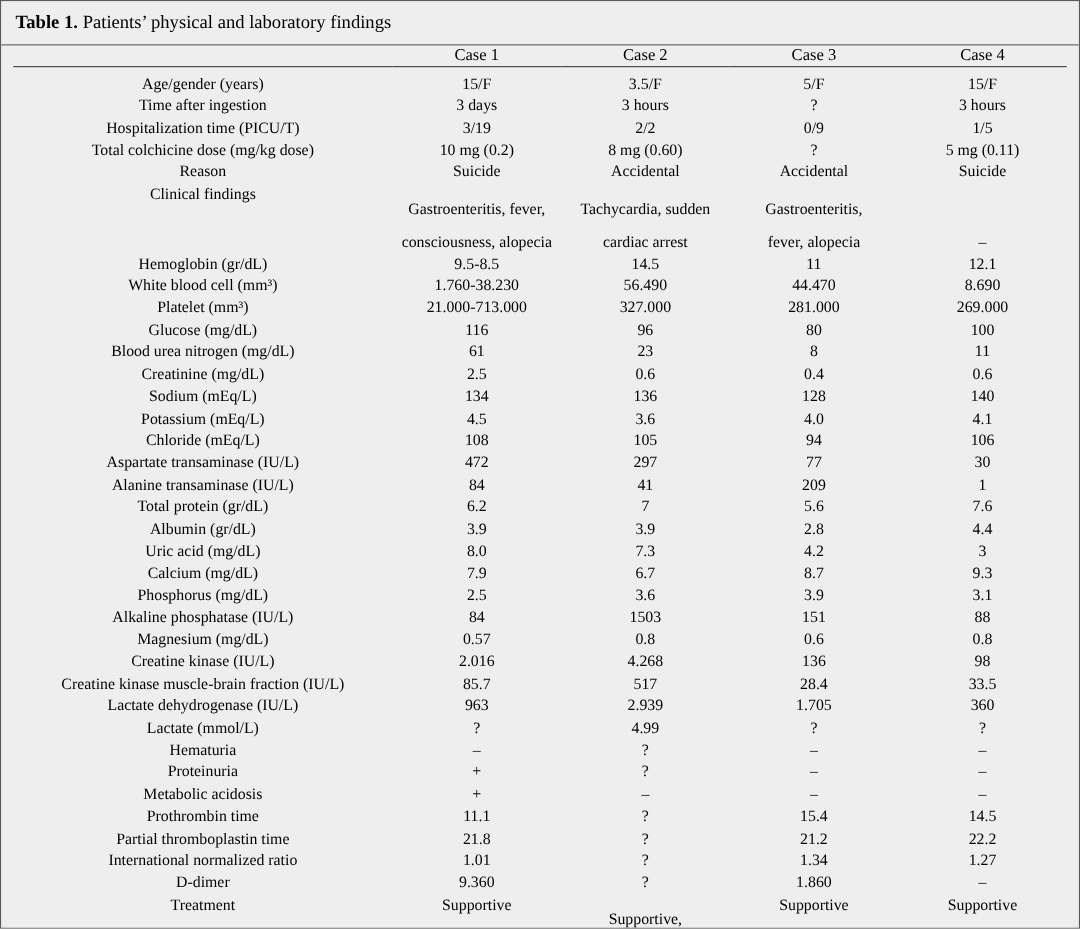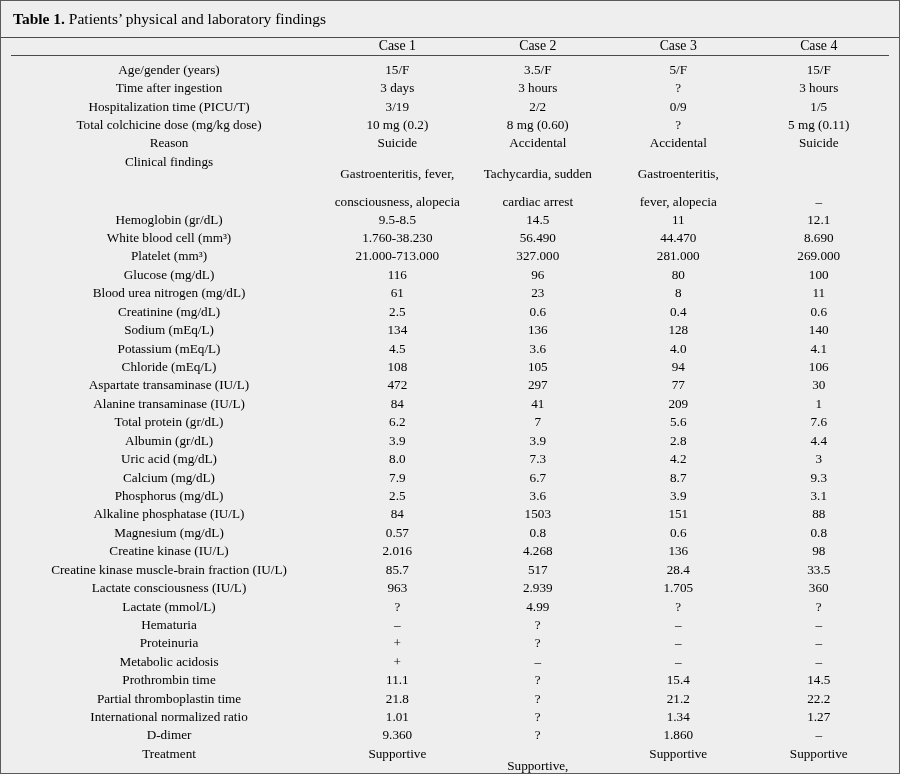--- a/index.html
+++ b/index.html
@@ -311,21 +311,21 @@
             <td class="val">98</td>
           </tr>
           <tr>
             <td class="rowlabel-col">Creatine kinase muscle-brain fraction (IU/L)</td>
             <td class="val">85.7</td>
             <td class="val">517</td>
             <td class="val">28.4</td>
             <td class="val">33.5</td>
           </tr>
           <tr>
-            <td class="rowlabel-col">Lactate consciousness (IU/L)</td>
+            <td class="rowlabel-col">Lactate dehydrogenase (IU/L)</td>
             <td class="val">963</td>
             <td class="val">2.939</td>
             <td class="val">1.705</td>
             <td class="val">360</td>
           </tr>
           <tr>
             <td class="rowlabel-col">Lactate (mmol/L)</td>
             <td class="val">?</td>
             <td class="val">4.99</td>
             <td class="val">?</td>

